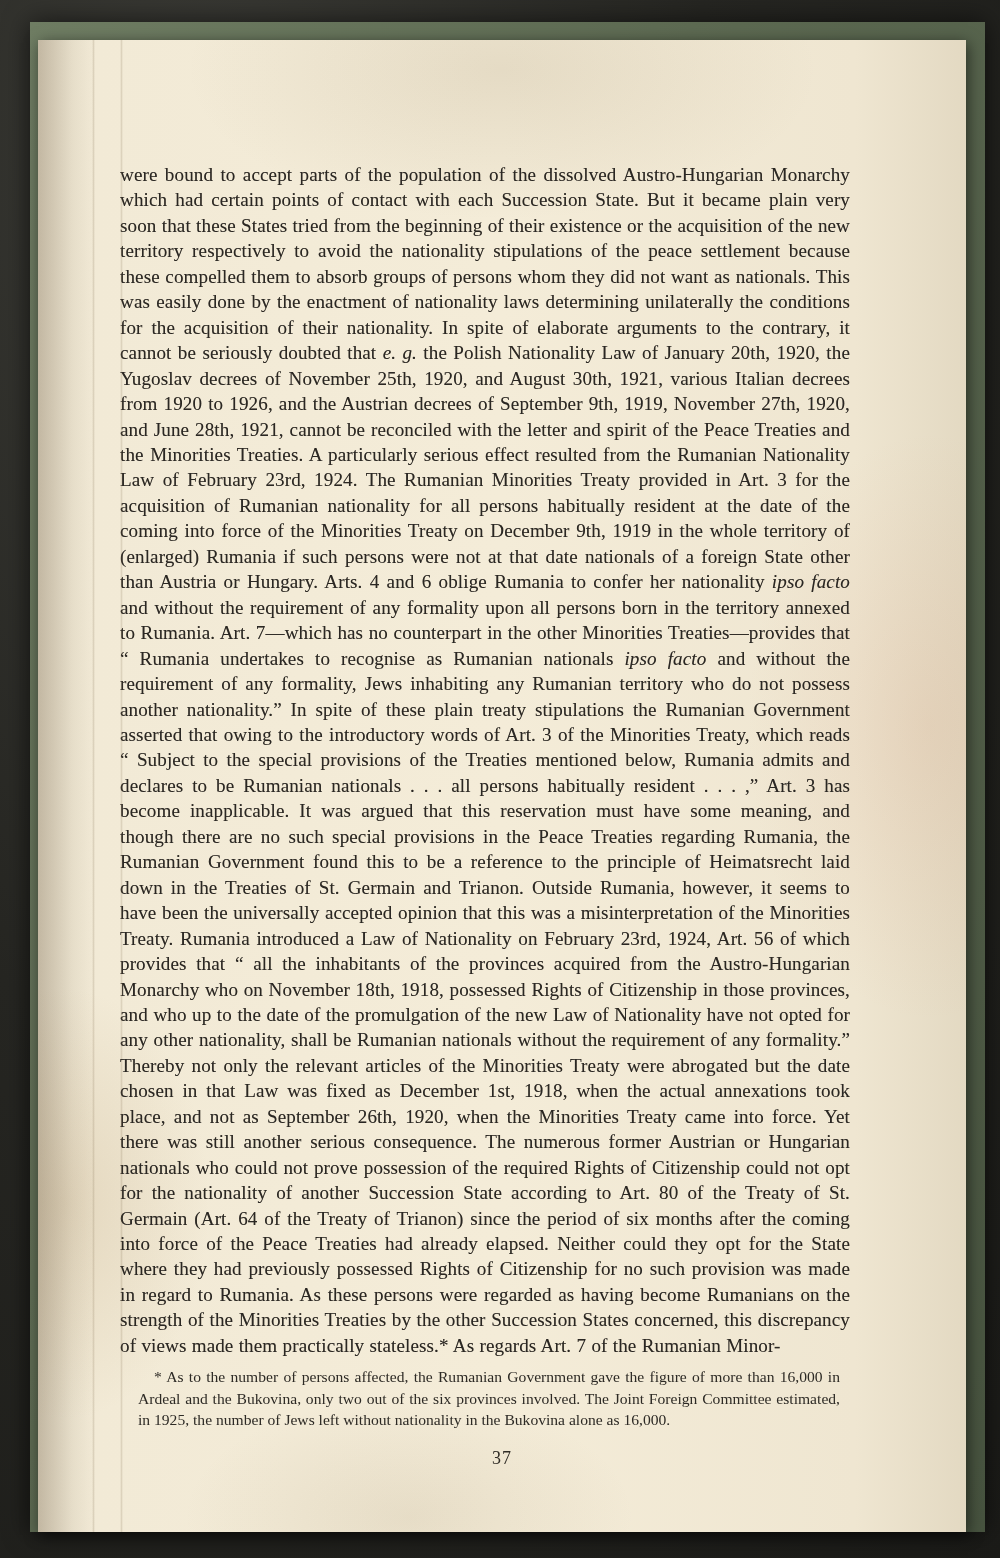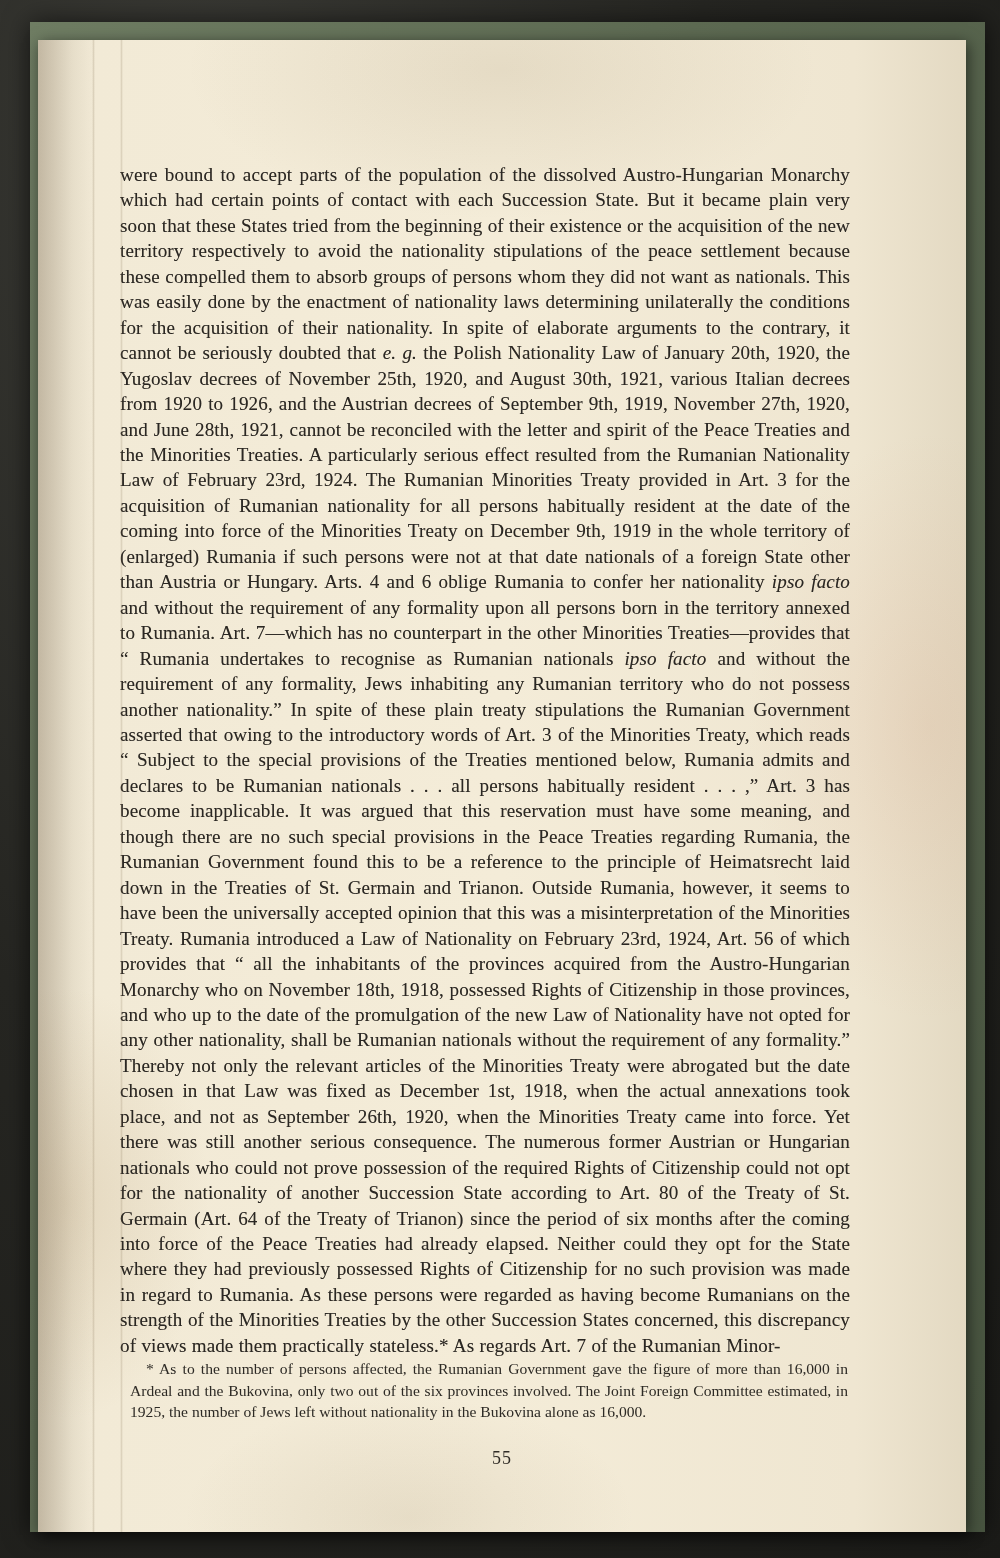--- a/index.html
+++ b/index.html
@@ -96,21 +96,21 @@
   .body-par i { }
 
   
   #footnote {
     position: absolute;
     left: 92px;
     top: 1318px;
     width: 718px;
   }
   #footnote p {
-    margin: 0;
+    margin: 8px;
     text-align: justify;
     font-size: 15.6px;
     line-height: 21.6px;
     color: #2d2a25;
     text-indent: 16px;
   }
 
   #folio {
     position: absolute;
     left: 0;
@@ -143,18 +143,18 @@
 
   <div id="page">
     <div id="textblock">
       <p class="body-par">were bound to accept parts of the population of the dissolved Austro-Hungarian Monarchy which had certain points of contact with each Succession State.  But it became plain very soon that these States tried from the beginning of their existence or the acquisition of the new territory respectively to avoid the nationality stipulations of the peace settlement because these compelled them to absorb groups of persons whom they did not want as nationals.  This was easily done by the enactment of nationality laws determining unilaterally the conditions for the acquisition of their nationality.  In spite of elaborate arguments to the contrary, it cannot be seriously doubted that <i>e. g.</i> the Polish Nationality Law of January 20th, 1920, the Yugoslav decrees of November 25th, 1920, and August 30th, 1921, various Italian decrees from 1920 to 1926, and the Austrian decrees of September 9th, 1919, November 27th, 1920, and June 28th, 1921, cannot be reconciled with the letter and spirit of the Peace Treaties and the Minorities Treaties.  A particularly serious effect resulted from the Rumanian Nationality Law of February 23rd, 1924. The Rumanian Minorities Treaty provided in Art. 3 for the acquisition of Rumanian nationality for all persons habitually resident at the date of the coming into force of the Minorities Treaty on December 9th, 1919 in the whole territory of (enlarged) Rumania if such persons were not at that date nationals of a foreign State other than Austria or Hungary.  Arts. 4 and 6 oblige Rumania to confer her nationality <i>ipso facto</i> and without the requirement of any formality upon all persons born in the territory annexed to Rumania.  Art. 7—which has no counterpart in the other Minorities Treaties—provides that “ Rumania undertakes to recognise as Rumanian nationals <i>ipso facto</i> and without the requirement of any formality, Jews inhabiting any Rumanian territory who do not possess another nationality.”  In spite of these plain treaty stipulations the Rumanian Government asserted that owing to the introductory words of Art. 3 of the Minorities Treaty, which reads “ Subject to the special provisions of the Treaties mentioned below, Rumania admits and declares to be Rumanian nationals . . . all persons habitually resident . . . ,” Art. 3 has become inapplicable.  It was argued that this reservation must have some meaning, and though there are no such special provisions in the Peace Treaties regarding Rumania, the Rumanian Government found this to be a reference to the principle of Heimatsrecht laid down in the Treaties of St. Germain and Trianon.  Outside Rumania, however, it seems to have been the universally accepted opinion that this was a misinterpretation of the Minorities Treaty. Rumania introduced a Law of Nationality on February 23rd, 1924, Art. 56 of which provides that “ all the inhabitants of the provinces acquired from the Austro-Hungarian Monarchy who on November 18th, 1918, possessed Rights of Citizenship in those provinces, and who up to the date of the promulgation of the new Law of Nationality have not opted for any other nationality, shall be Rumanian nationals without the requirement of any formality.”  Thereby not only the relevant articles of the Minorities Treaty were abrogated but the date chosen in that Law was fixed as December 1st, 1918, when the actual annexations took place, and not as September 26th, 1920, when the Minorities Treaty came into force.  Yet there was still another serious consequence.  The numerous former Austrian or Hungarian nationals who could not prove possession of the required Rights of Citizenship could not opt for the nationality of another Succession State according to Art. 80 of the Treaty of St. Germain (Art. 64 of the Treaty of Trianon) since the period of six months after the coming into force of the Peace Treaties had already elapsed. Neither could they opt for the State where they had previously possessed Rights of Citizenship for no such provision was made in regard to Rumania.  As these persons were regarded as having become Rumanians on the strength of the Minorities Treaties by the other Succession States concerned, this discrepancy of views made them practically stateless.*  As regards Art. 7 of the Rumanian Minor-</p>
     </div>
 
     <div id="footnote">
       <p>* As to the number of persons affected, the Rumanian Government gave the figure of more than 16,000 in Ardeal and the Bukovina, only two out of the six provinces involved.   The Joint Foreign Committee estimated, in 1925, the number of Jews left without nationality in the Bukovina alone as 16,000.</p>
     </div>
 
-    <div id="folio">55</div>
+    <div id="folio">37</div>
   </div>
 
   <div class="crease c1"></div>
   <div class="crease c2"></div>
 </div>
 
 </body></html>

